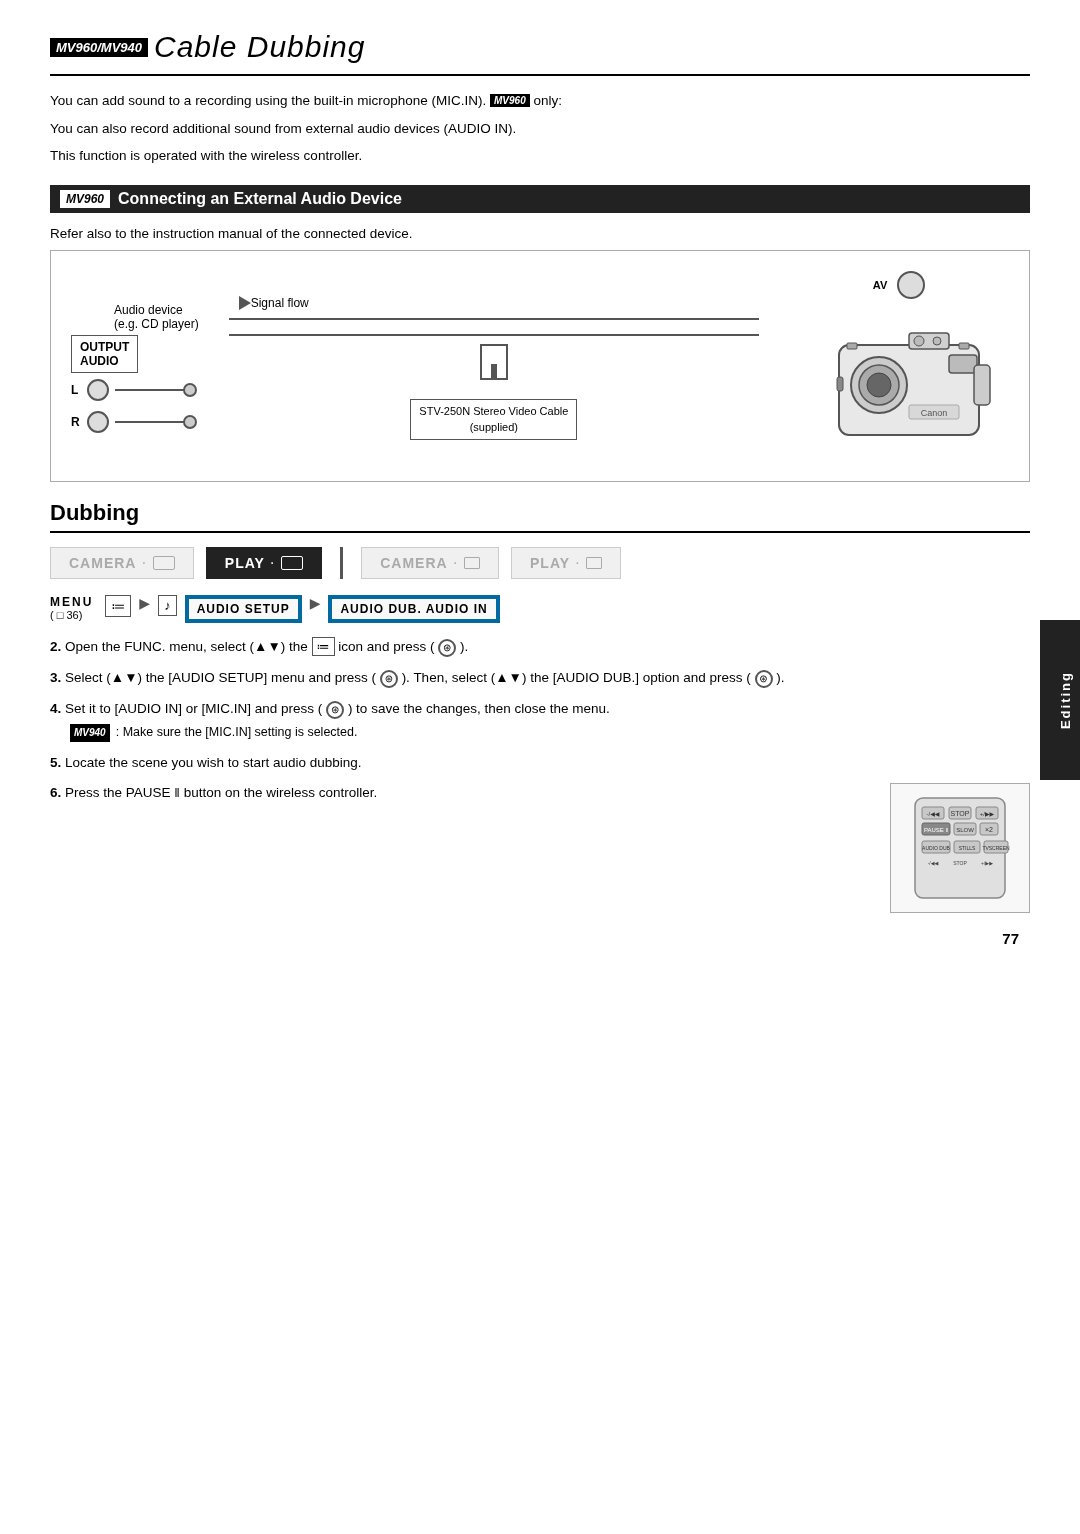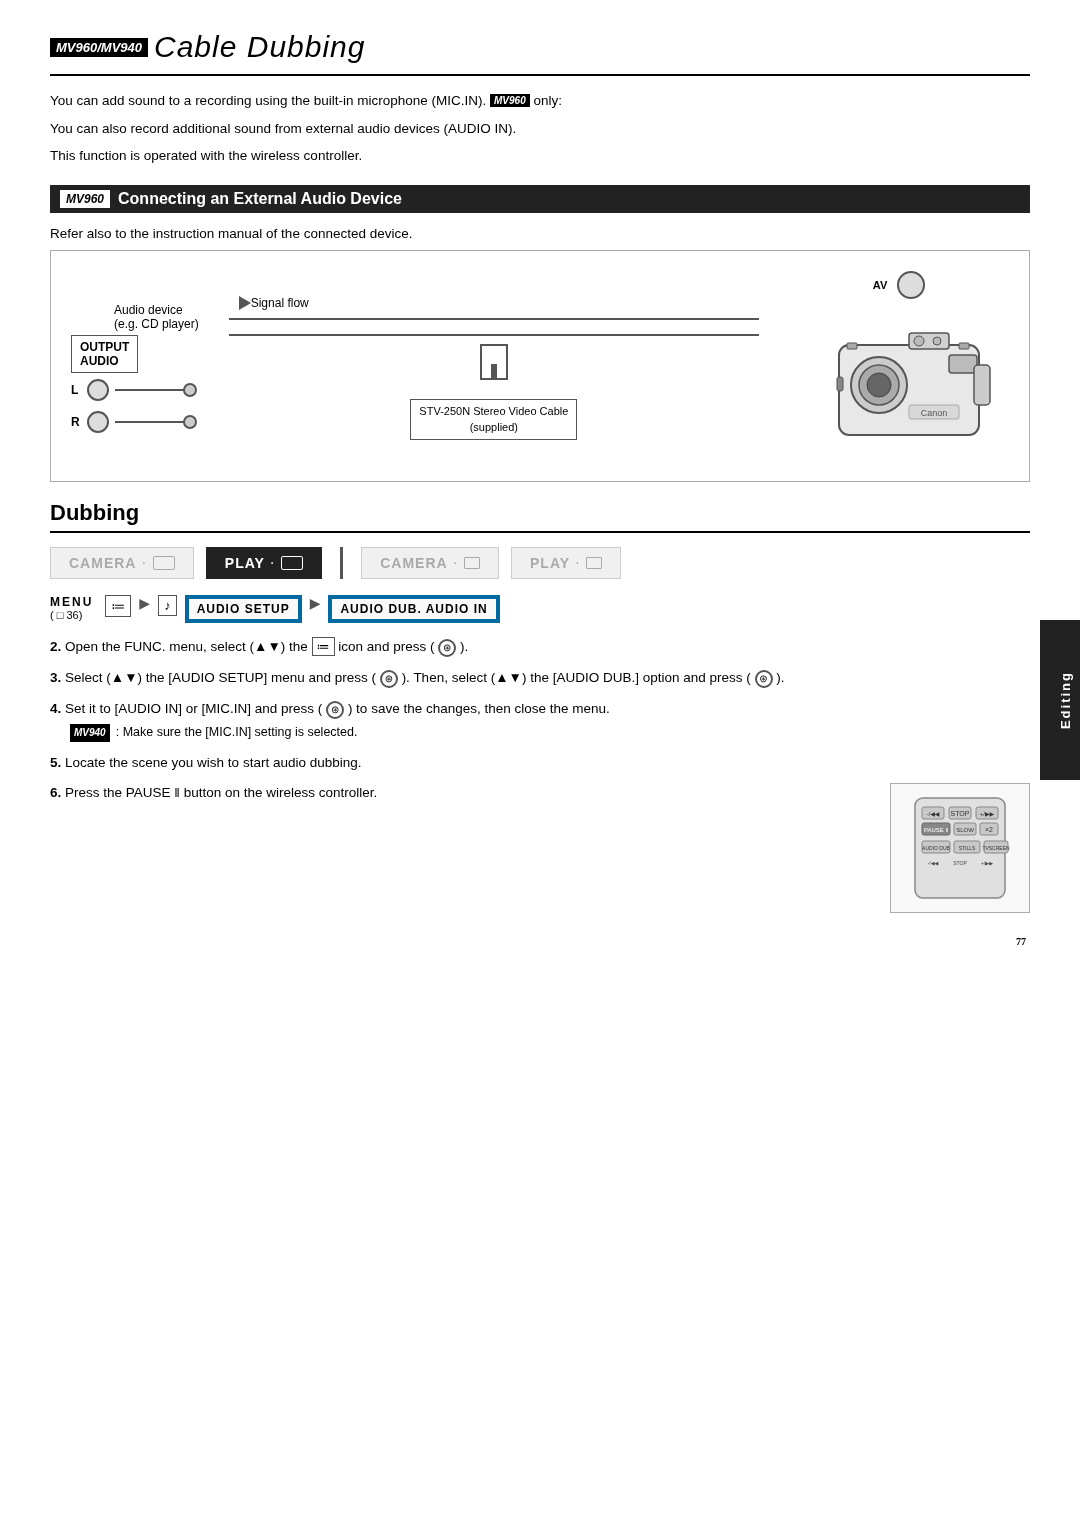--- a/index.html
+++ b/index.html
@@ -39,24 +39,23 @@
       writing-mode: vertical-rl;
       text-orientation: mixed;
       transform: rotate(180deg);
       letter-spacing: 2px;
     }
 
     
     .page-number {
       position: absolute;
       bottom: 20px;
-      right: 4px;
-      font-size: 10px;
-      font-weight: bold;
-      font-family: Liberation Serif, serif;
+      right: 11px;
+      font-size: 15px;
+      font-weight: bold;
     }
 
     
     .title-area {
       display: flex;
       align-items: center;
       margin-bottom: 14px;
       border-bottom: 2px solid #000;
       padding-bottom: 10px;
     }

